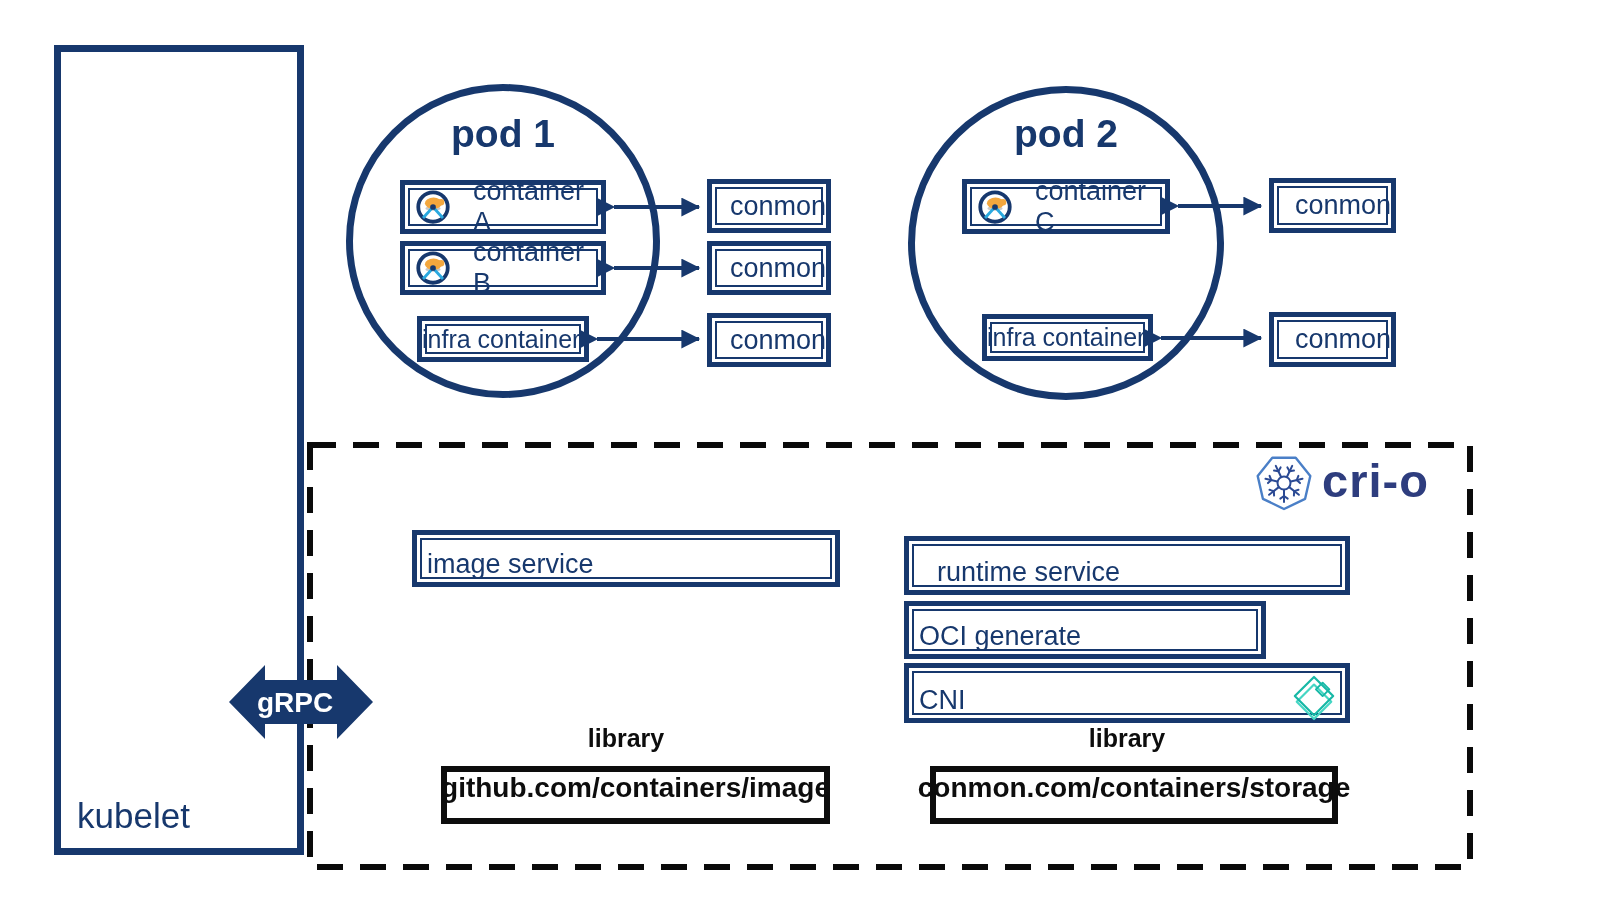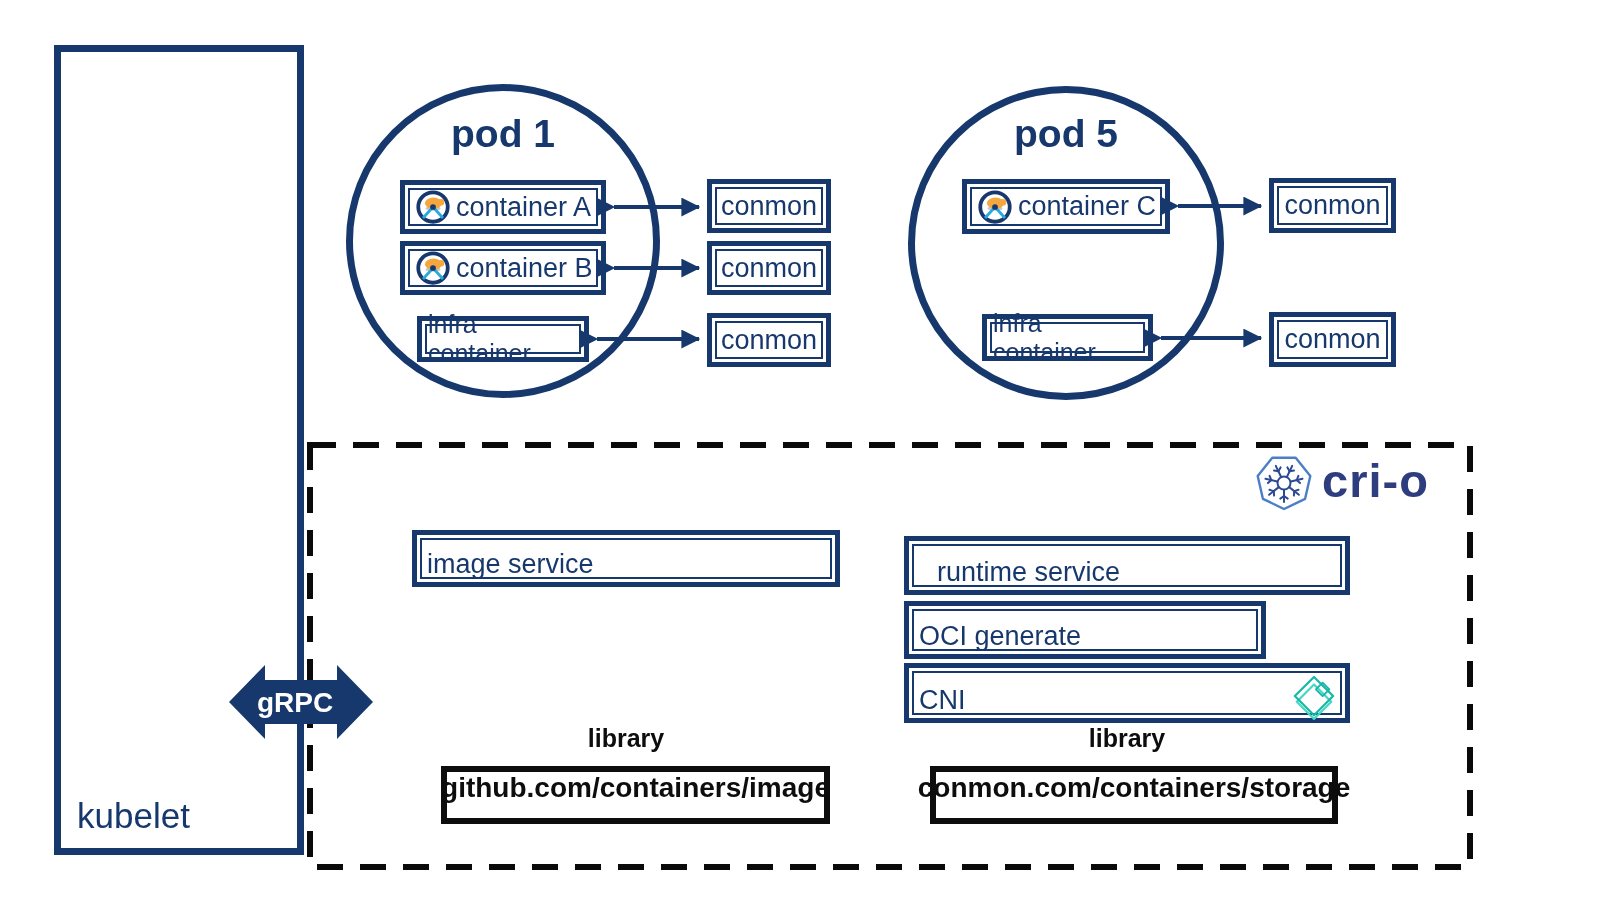--- a/index.html
+++ b/index.html
@@ -25,31 +25,31 @@
   .kubelet-box{left:54px;top:45px;width:250px;height:810px;border:7px solid var(--navy);background:#fff;}
   .kubelet-label{position:absolute;left:16px;bottom:12px;font-size:35px;color:var(--navy);}
 
   .pod-circle{border:7px solid var(--navy);border-radius:50%;background:#fff;}
   .pod1-circle{left:346px;top:84px;width:314px;height:314px;}
   .pod2-circle{left:908px;top:86px;width:316px;height:314px;}
   .pod-title{font-size:39px;font-weight:600;color:var(--navy);text-align:center;}
   .pod1-title{left:346px;top:112px;width:314px;}
   .pod2-title{left:908px;top:112px;width:316px;}
 
-  .ctr-box{display:flex;align-items:center;padding-left:9px;font-size:27px;}
+  .ctr-box{display:flex;align-items:center;padding-left:9px;font-size:27px;gap:17px;}
   .ctrA{left:400px;top:180px;width:206px;height:54px;}
   .ctrB{left:400px;top:241px;width:206px;height:54px;}
   .ctrC{left:962px;top:179px;width:208px;height:55px;}
   .ctr-box .wheel{width:38px;height:38px;flex:0 0 auto;margin-right:4px;}
 
-  .infra-box{display:flex;align-items:center;font-size:25px;padding-left:6px;}
+  .infra-box{display:flex;align-items:center;font-size:25px;}
   .infra1{left:417px;top:316px;width:172px;height:46px;}
   .infra2{left:982px;top:314px;width:171px;height:47px;}
 
-  .conmon-box{display:flex;align-items:center;justify-content:center;font-size:27px;}
+  .conmon-box{display:flex;align-items:center;justify-content:flex-end;font-size:27px;}
   .conmon1{left:707px;top:179px;width:124px;height:54px;}
   .conmon2{left:707px;top:241px;width:124px;height:54px;}
   .conmon3{left:707px;top:313px;width:124px;height:54px;}
   .conmon4{left:1269px;top:178px;width:127px;height:55px;}
   .conmon5{left:1269px;top:312px;width:127px;height:55px;}
 
   .dashed-svg{left:307px;top:442px;}
 
   .crio-logo{left:1253px;top:452px;width:62px;height:62px;}
   .crio-name{left:1322px;top:453px;font-size:47px;font-weight:bold;color:var(--crio-blue);letter-spacing:1px;}
@@ -122,21 +122,21 @@
     <span>conmon</span>
   </div>
   <div class="abs dbox conmon-box conmon2">
     <span>conmon</span>
   </div>
   <div class="abs dbox conmon-box conmon3">
     <span>conmon</span>
   </div>
 
   <div class="abs pod-circle pod2-circle"></div>
-  <div class="abs pod-title pod2-title">pod 5</div>
+  <div class="abs pod-title pod2-title">pod 2</div>
 
   <div class="abs dbox ctr-box ctrC">
     <svg class="wheel" viewBox="0 0 40 40">
       <circle cx="20" cy="20" r="15.5" fill="#fff" stroke="#17386d" stroke-width="4"></circle>
       <ellipse cx="20" cy="21.5" rx="8" ry="2.5" fill="#c9c9c9"></ellipse>
       <ellipse cx="20.5" cy="16" rx="9" ry="6" fill="#f3a73e"></ellipse>
       <circle cx="28.5" cy="15" r="3.4" fill="#f3a73e"></circle>
       <line x1="20" y1="20" x2="9.5" y2="31.5" stroke="#2aa9e0" stroke-width="3"></line>
       <line x1="20" y1="20" x2="30.5" y2="31.5" stroke="#2aa9e0" stroke-width="3"></line>
       <circle cx="20" cy="20" r="3" fill="#17386d"></circle>

